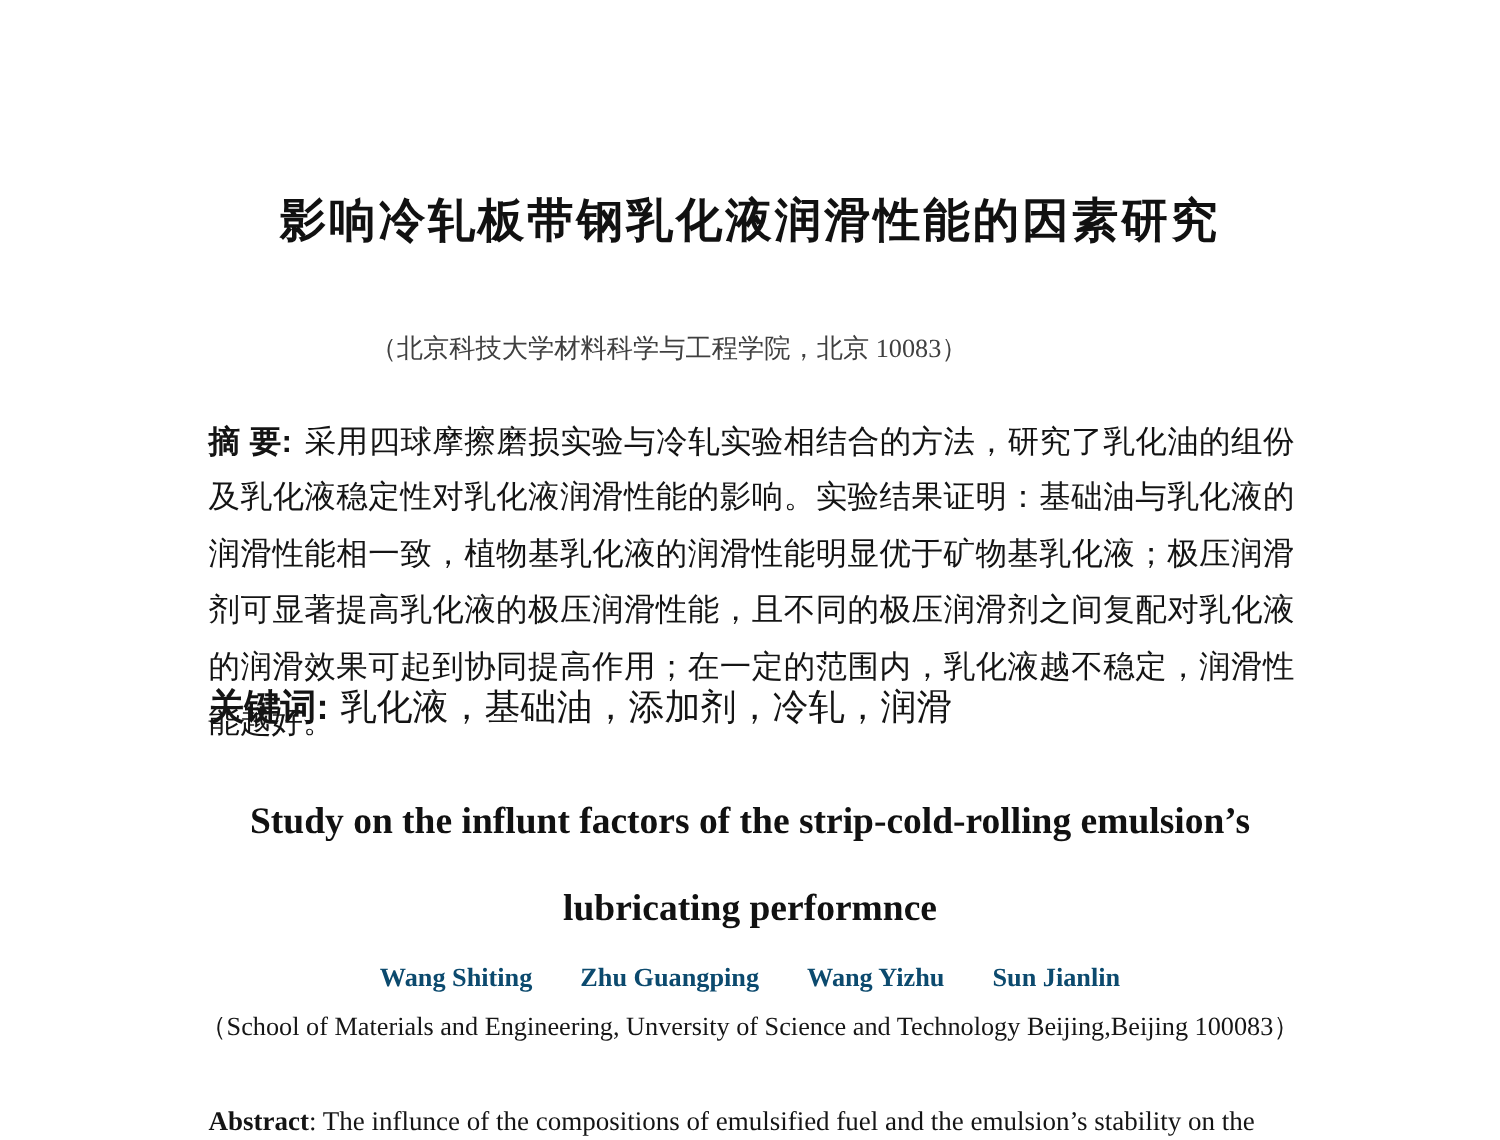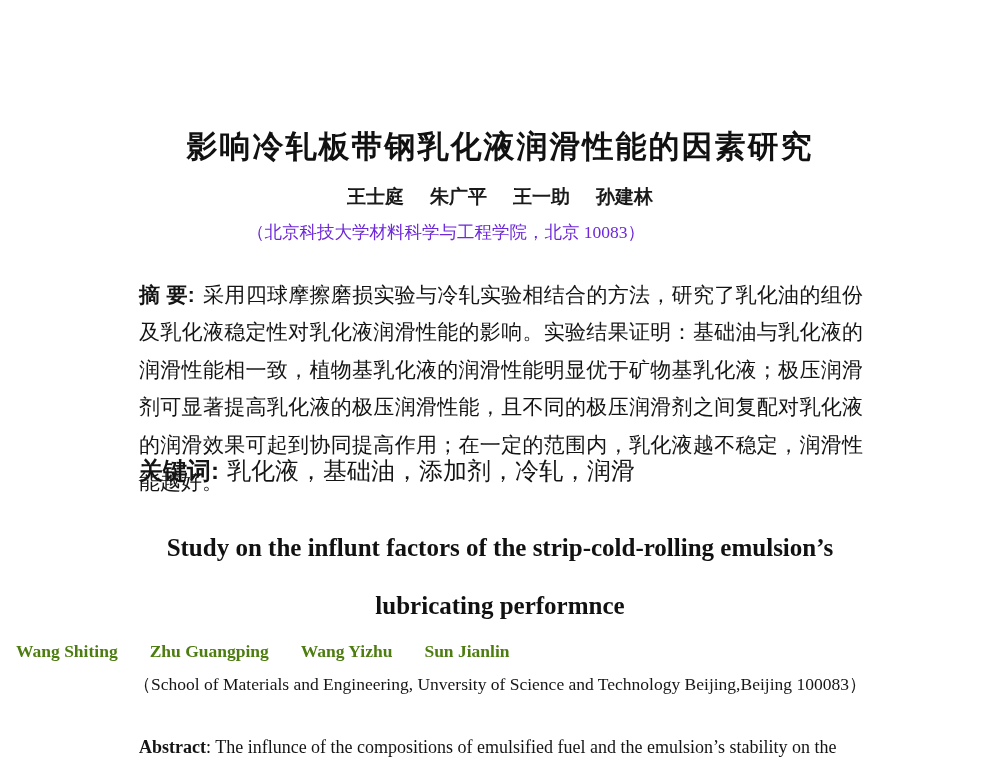--- a/index.html
+++ b/index.html
@@ -43,21 +43,21 @@
     font-family: "Liberation Serif", "DejaVu Serif", serif;
   }
   .authors-zh .author { margin: 0 13px; }
   .affil-zh {
     position: absolute;
     top: 220px;
     left: 0;
     width: 892px;
     text-align: center;
     font-size: 17.5px;
-    color: #6d28d9;
+    color: #404040;
   }
   .abstract-zh {
     position: absolute;
     top: 276px;
     left: 139px;
     width: 724px;
     margin: 0;
     font-size: 21px;
     line-height: 37.4px;
     text-align: justify;
@@ -90,23 +90,24 @@
     font-weight: bold;
     color: #111;
   }
   .title-en.line1 { top: 534px; }
   .title-en.line2 { top: 592px; }
   .authors-en {
     position: absolute;
     top: 641px;
     left: 0;
     width: 1000px;
+    text-align: center;
     font-size: 17.5px;
     font-weight: bold;
-    color: #4d7c0f;
+    color: #0c4a6e;
   }
   .authors-en .author { margin: 0 16px; }
   .affil-en {
     position: absolute;
     top: 672px;
     left: 0;
     width: 1000px;
     text-align: center;
     font-size: 17.5px;
     color: #161616;
@@ -123,23 +124,20 @@
   }
   .abstract-en .label { font-weight: bold; }
 </style>
 </head>
 <body>
 
 <div class="page">
 
   <h1 class="title-zh">影响冷轧板带钢乳化液润滑性能的因素研究</h1>
 
-  <div class="authors-zh">
-    <span class="author">王士庭</span><span class="author">朱广平</span><span class="author">王一助</span><span class="author">孙建林</span>
-  </div>
 
   <div class="affil-zh">（北京科技大学材料科学与工程学院，北京  10083）</div>
 
   <p class="abstract-zh">
     <span class="label">摘 要:</span><span>采用四球摩擦磨损实验与冷轧实验相结合的方法，研究了乳化油的组份及乳化液稳定性对乳化液润滑性能的影响。实验结果证明：基础油与乳化液的润滑性能相一致，植物基乳化液的润滑性能明显优于矿物基乳化液；极压润滑剂可显著提高乳化液的极压润滑性能，且不同的极压润滑剂之间复配对乳化液的润滑效果可起到协同提高作用；在一定的范围内，乳化液越不稳定，润滑性能越好。</span>
   </p>
 
   <p class="keywords-zh">
     <span class="label">关键词:</span><span>乳化液，基础油，添加剂，冷轧，润滑</span>
   </p>

